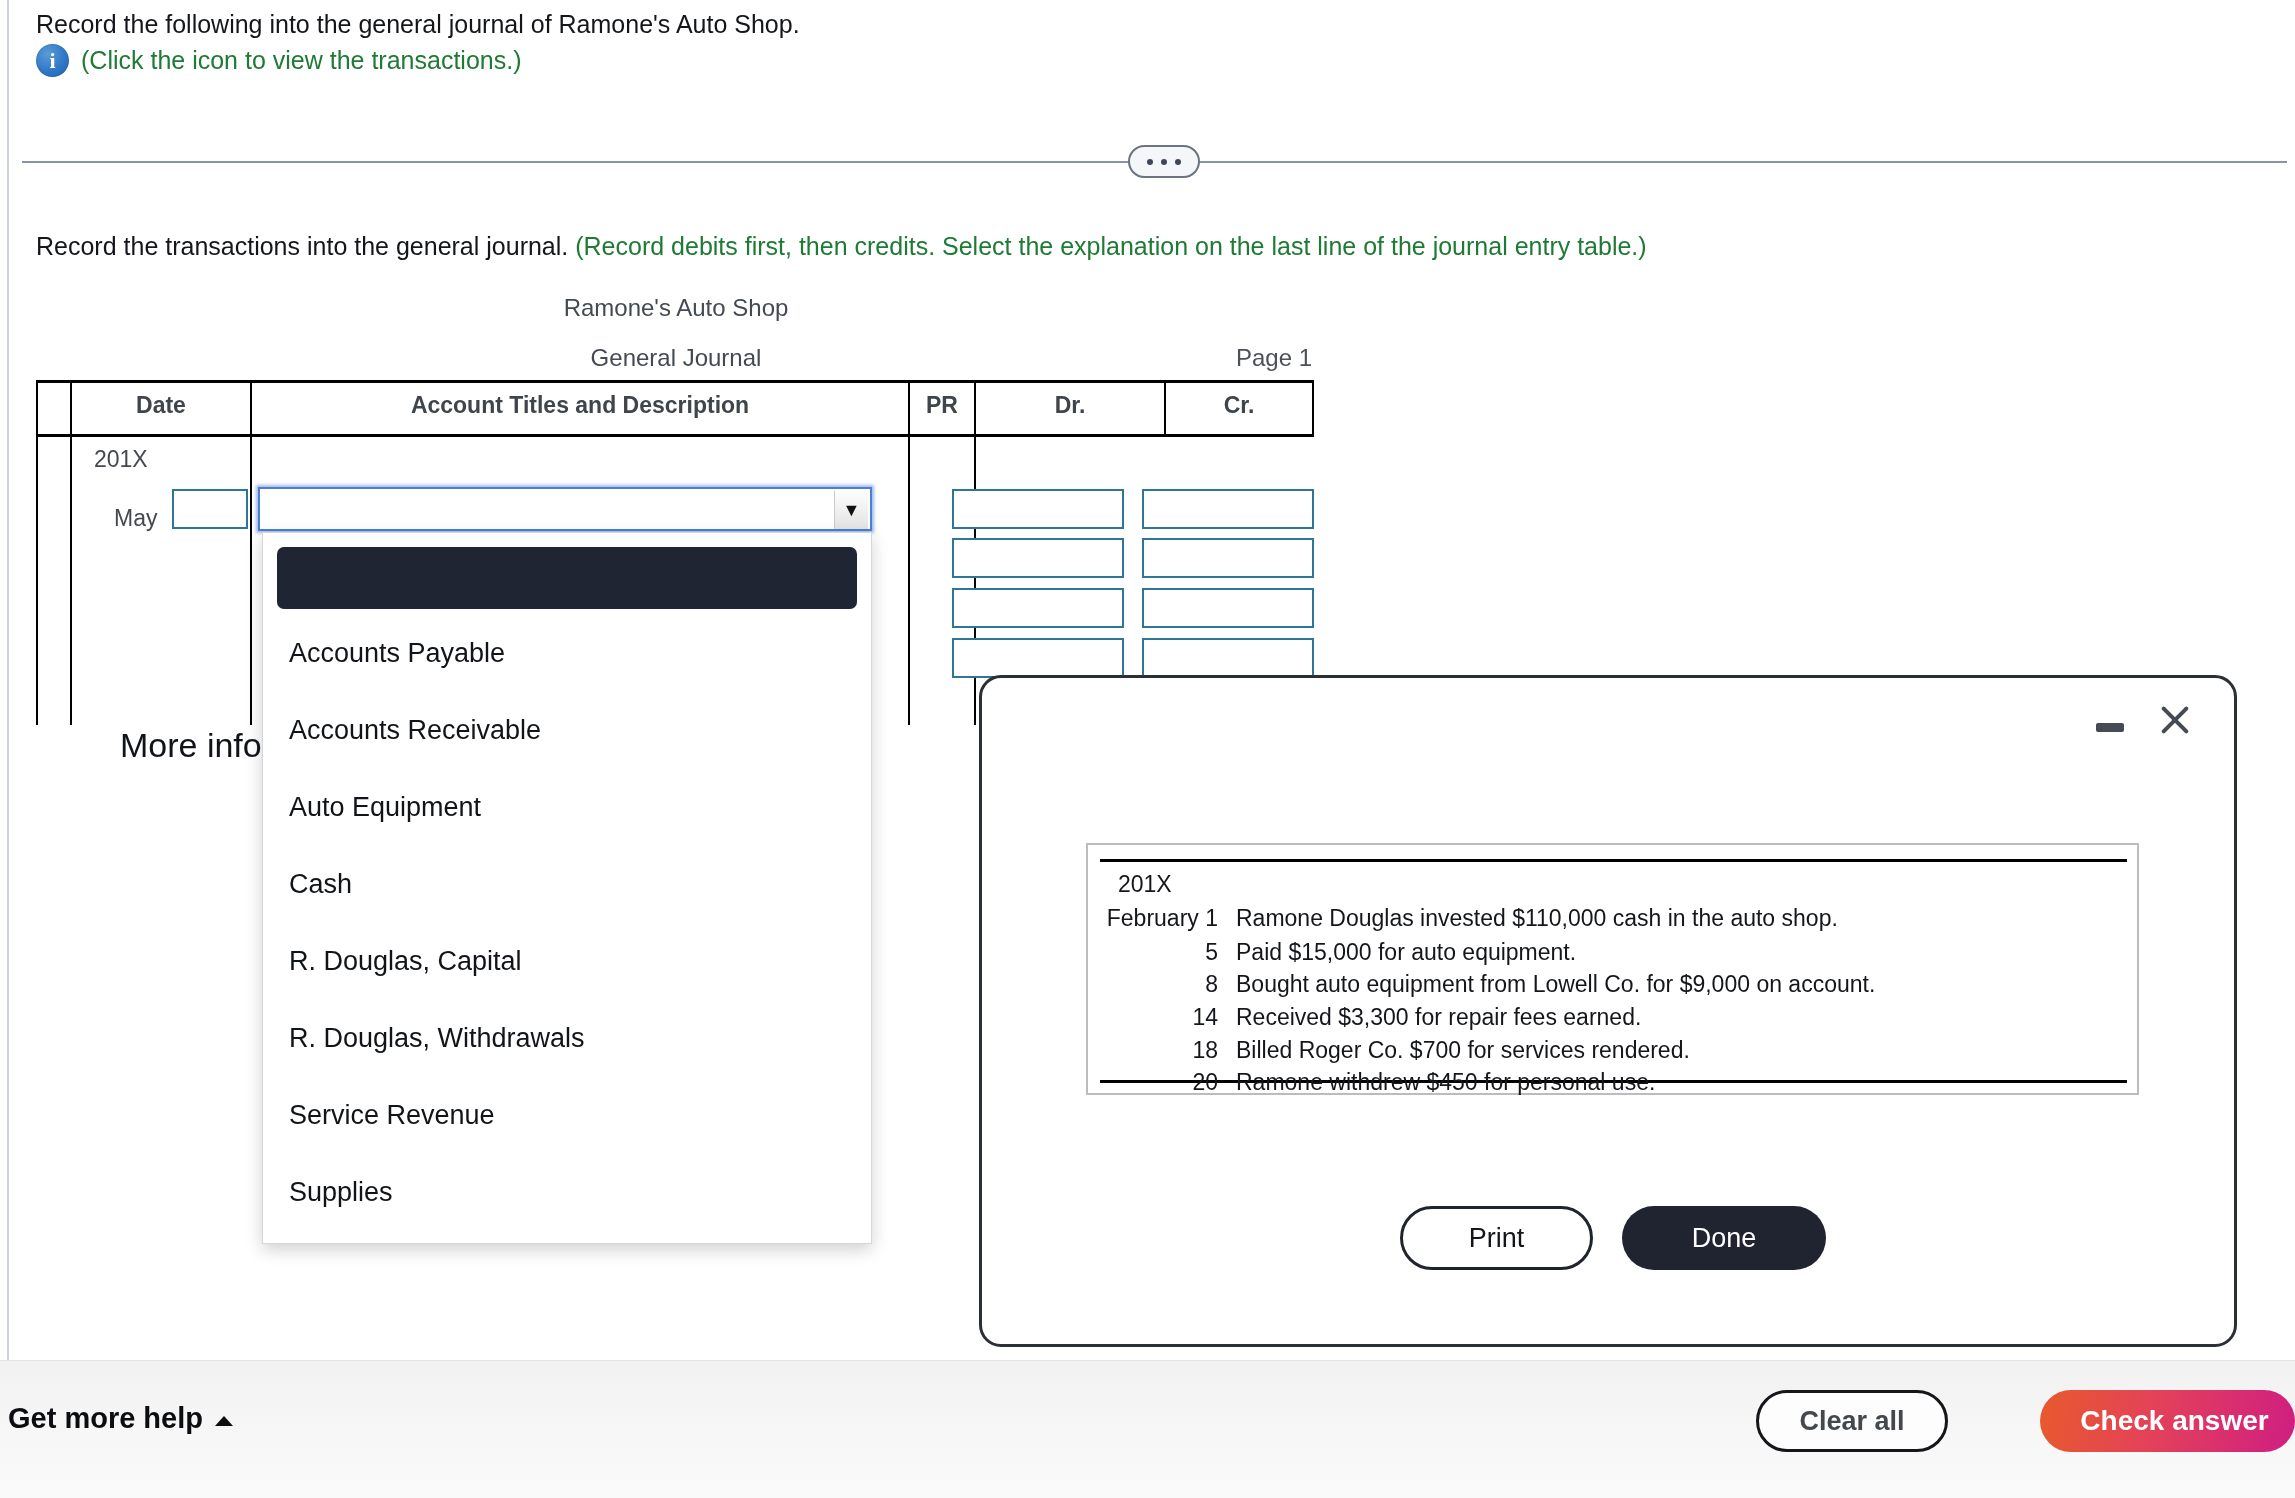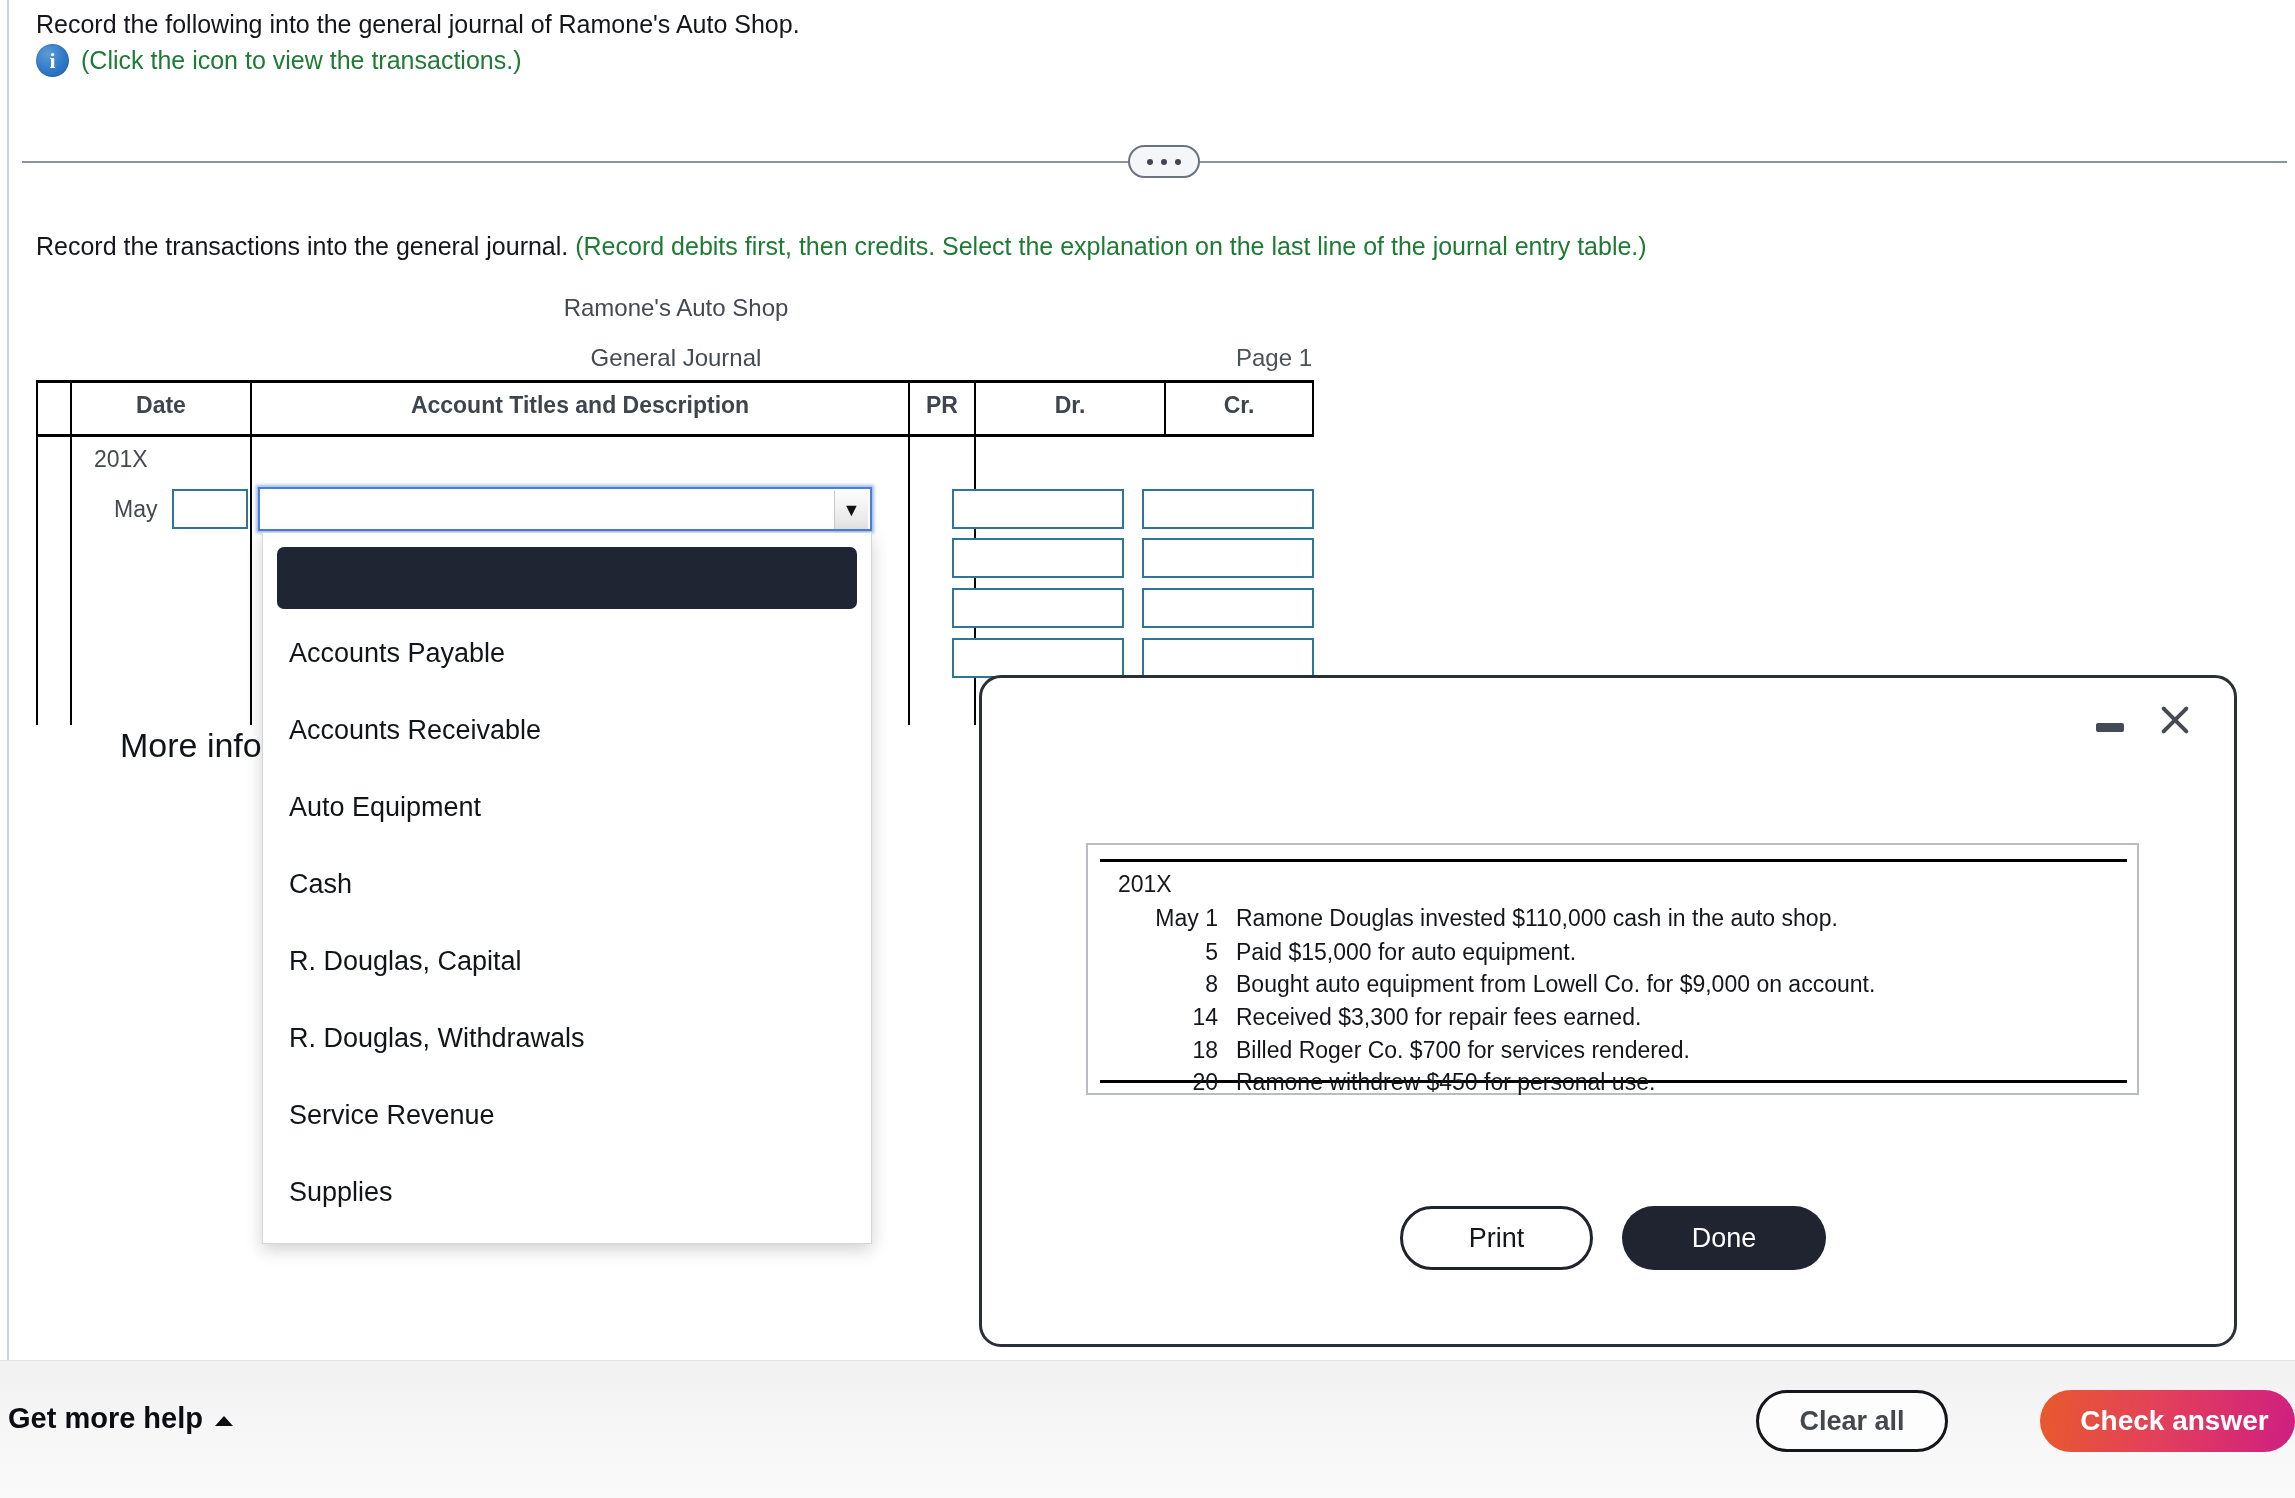--- a/index.html
+++ b/index.html
@@ -82,21 +82,21 @@
   .vline { position: absolute; width: 2px; background: #000; }
   .vline.short { height: 57px; top: 0; }
   .vline.tall  { height: 345px; top: 0; }
 
   .hdr {
     position: absolute; top: 12px; font-size: 23px; font-weight: bold;
     color: #3f454c; text-align: center;
   }
 
   .cell-year { position:absolute; left: 58px; top: 66px; font-size: 23px; color:#45494f; }
-  .cell-month{ position:absolute; left: 78px; top: 116px; font-size: 23px; color:#45494f; }
+  .cell-month{ position:absolute; left: 78px; top: 125px; font-size: 23px; color:#45494f; }
 
   
   .date-input {
     position: absolute; left: 172px; top: 489px;
     width: 76px; height: 40px; border: 2px solid #2f7596; background: #fff;
   }
 
   
   .combo {
     position: absolute; left: 258px; top: 487px; width: 614px; height: 44px;
@@ -298,21 +298,21 @@
   <div class="dlg-title">More info</div>
   <div class="dlg-min"></div>
   <div class="dlg-close"></div>
 
   <div class="txn-box">
     <div class="txn-rule top"></div>
     <div class="txn-rule bot"></div>
 
     <div class="txn-line" style="left:30px; top:26px;">201X</div>
 
-    <div class="txn-date" style="left:12px; top:60px;">May 1</div>
+    <div class="txn-date" style="left:12px; top:60px;">February 1</div>
     <div class="txn-desc" style="top:60px;">Ramone Douglas invested $110,000 cash in the auto shop.</div>
 
     <div class="txn-date" style="left:12px; top:94px;">5</div>
     <div class="txn-desc" style="top:94px;">Paid $15,000 for auto equipment.</div>
 
     <div class="txn-date" style="left:12px; top:126px;">8</div>
     <div class="txn-desc" style="top:126px;">Bought auto equipment from Lowell Co. for $9,000 on account.</div>
 
     <div class="txn-date" style="left:12px; top:159px;">14</div>
     <div class="txn-desc" style="top:159px;">Received $3,300 for repair fees earned.</div>

